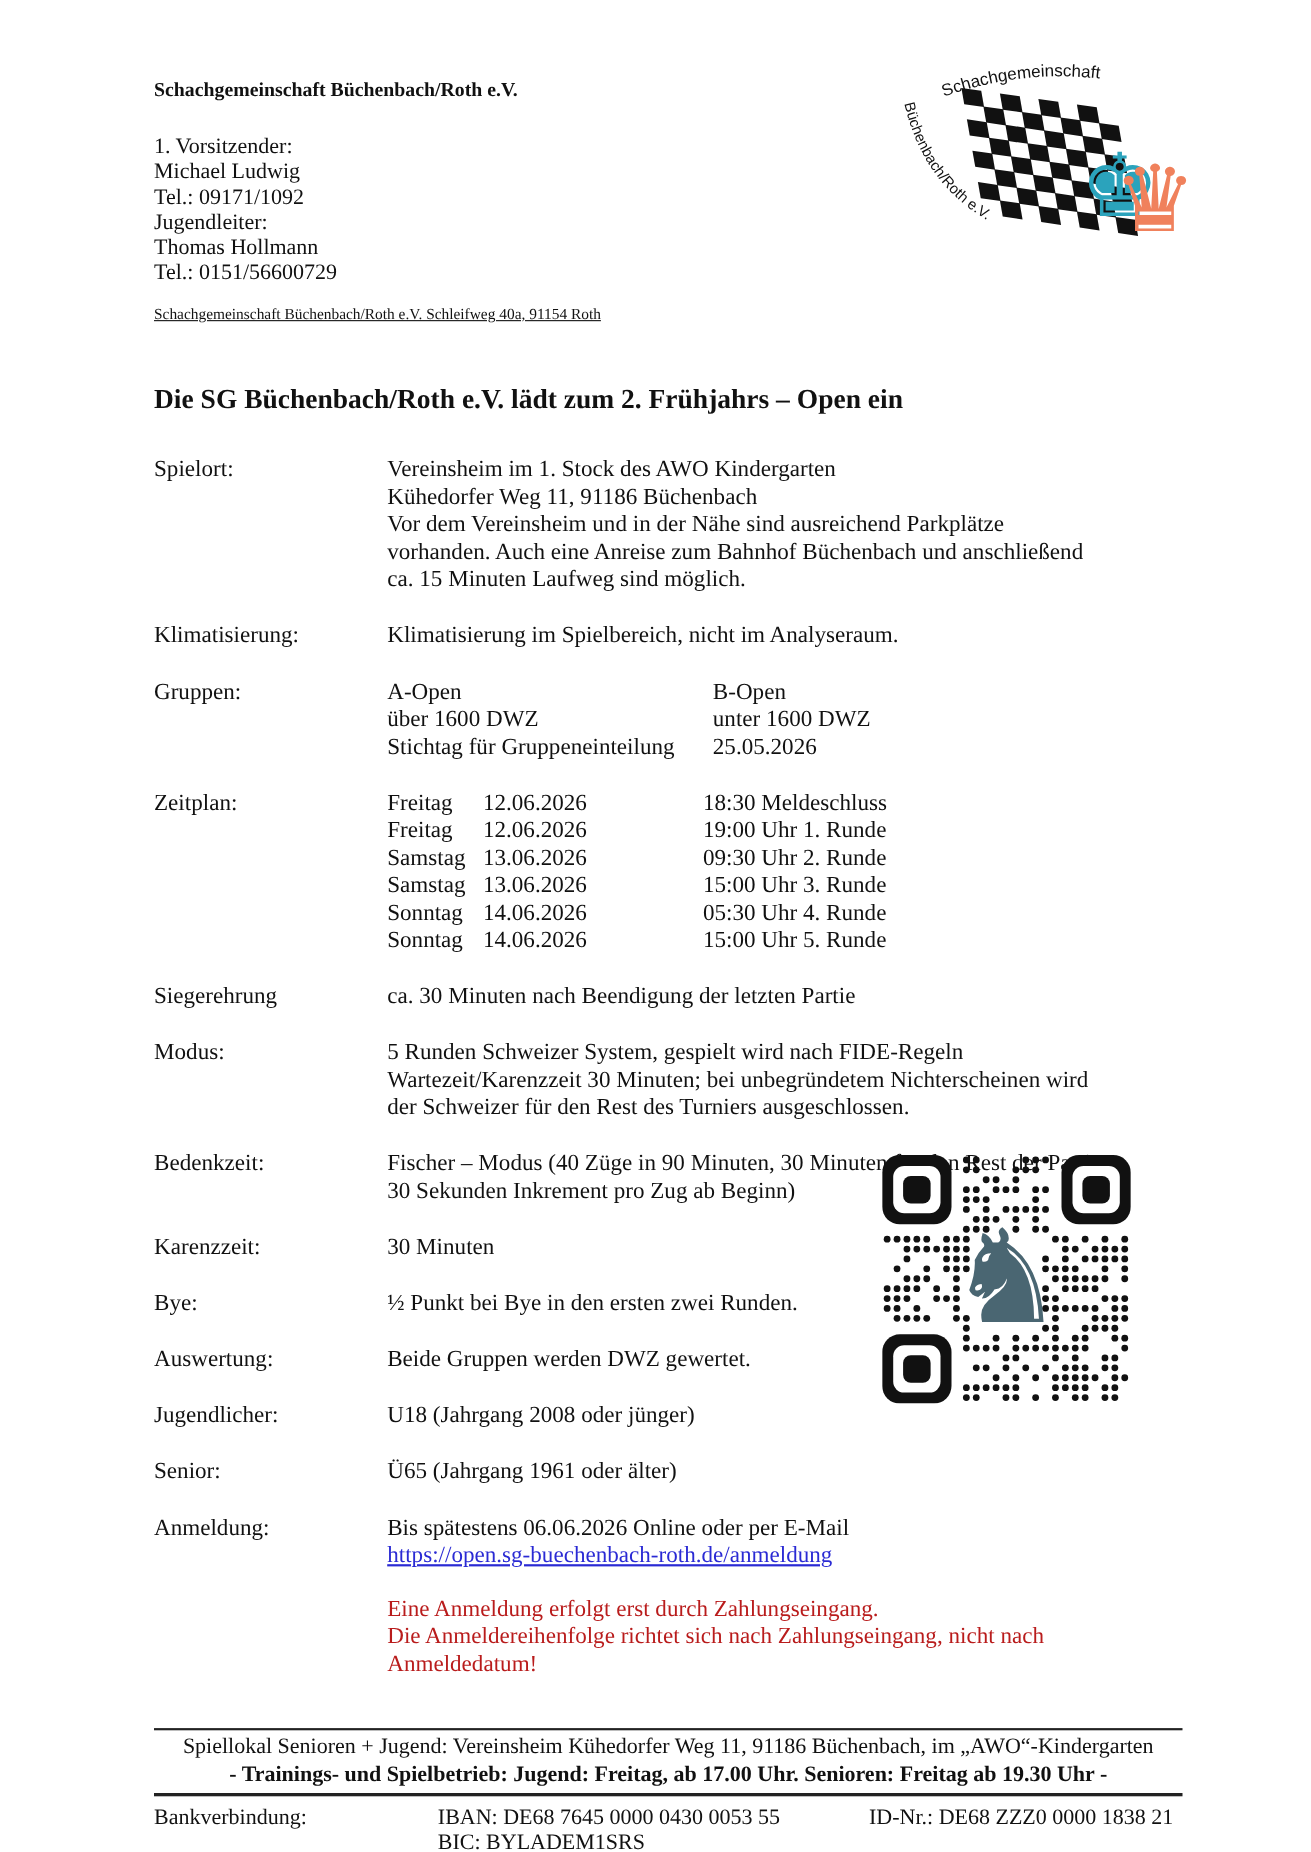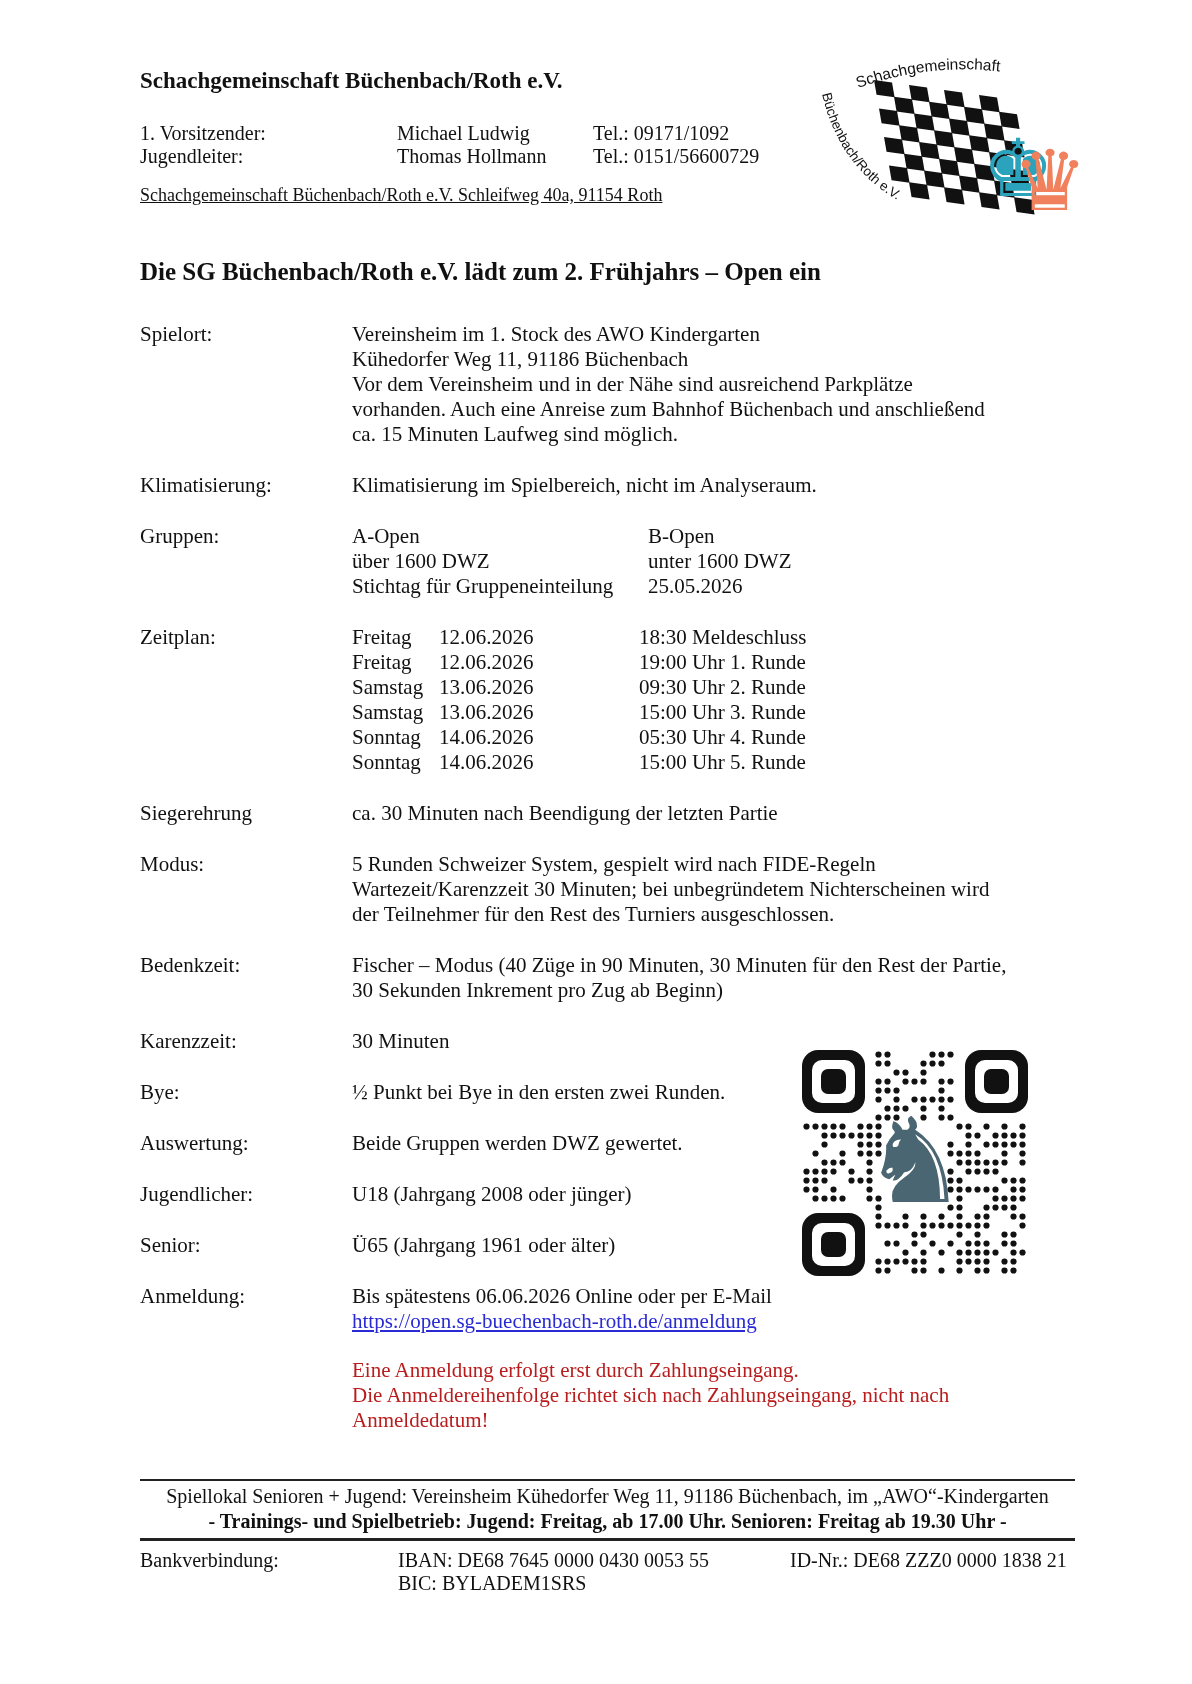--- a/index.html
+++ b/index.html
@@ -4,26 +4,26 @@
 <style>
   html,body{margin:0;padding:0;background:#fff;}
   body{
     width:1192px;height:1684px;position:relative;overflow:hidden;
     font-family:"Liberation Serif","DejaVu Serif",serif;
     color:#111;font-size:21px;line-height:25px;
   }
   .page{position:relative;width:1192px;height:1684px;padding:66px 117px 0 140px;box-sizing:border-box;}
 
   
-  .org-name{font-size:23px;line-height:30px;font-weight:bold;margin:0;}
+  .org-name{font-size:18px;line-height:30px;font-weight:bold;margin:0;}
   .contacts{margin-top:26px;font-size:20px;line-height:23px;}
-  .crow{display:flex;}
+  .crow{display:flex;flex-direction:column;}
   .crole{width:257px;flex-shrink:0;}
   .cname{width:196px;flex-shrink:0;}
-  .address-line{margin-top:18px;font-size:18px;line-height:18px;text-decoration:underline;}
+  .address-line{margin-top:18px;font-size:14px;line-height:18px;text-decoration:underline;}
 
   .logo{position:absolute;left:812px;top:50px;width:258px;height:164px;}
   .logo svg{overflow:visible;}
 
   
   .inv-title{font-size:25px;line-height:28px;font-weight:bold;margin:54px 0 36px 0;}
 
   
   .row{display:flex;margin-bottom:26px;}
   .lbl{width:212px;flex-shrink:0;}
@@ -195,21 +195,21 @@
   <div class="row">
     <span class="lbl">Siegerehrung</span>
     <div class="val">ca. 30 Minuten nach Beendigung der letzten Partie</div>
   </div>
 
   <div class="row">
     <span class="lbl">Modus:</span>
     <div class="val">
       <div>5 Runden Schweizer System, gespielt wird nach FIDE-Regeln</div>
       <div>Wartezeit/Karenzzeit 30 Minuten; bei unbegründetem Nichterscheinen wird</div>
-      <div>der Teilnehmer für den Rest des Turniers ausgeschlossen.</div>
+      <div>der Schweizer für den Rest des Turniers ausgeschlossen.</div>
     </div>
   </div>
 
   <div class="row">
     <span class="lbl">Bedenkzeit:</span>
     <div class="val">
       <div>Fischer – Modus (40 Züge in 90 Minuten, 30 Minuten für den Rest der Partie,</div>
       <div>30 Sekunden Inkrement pro Zug ab Beginn)</div>
     </div>
   </div>

